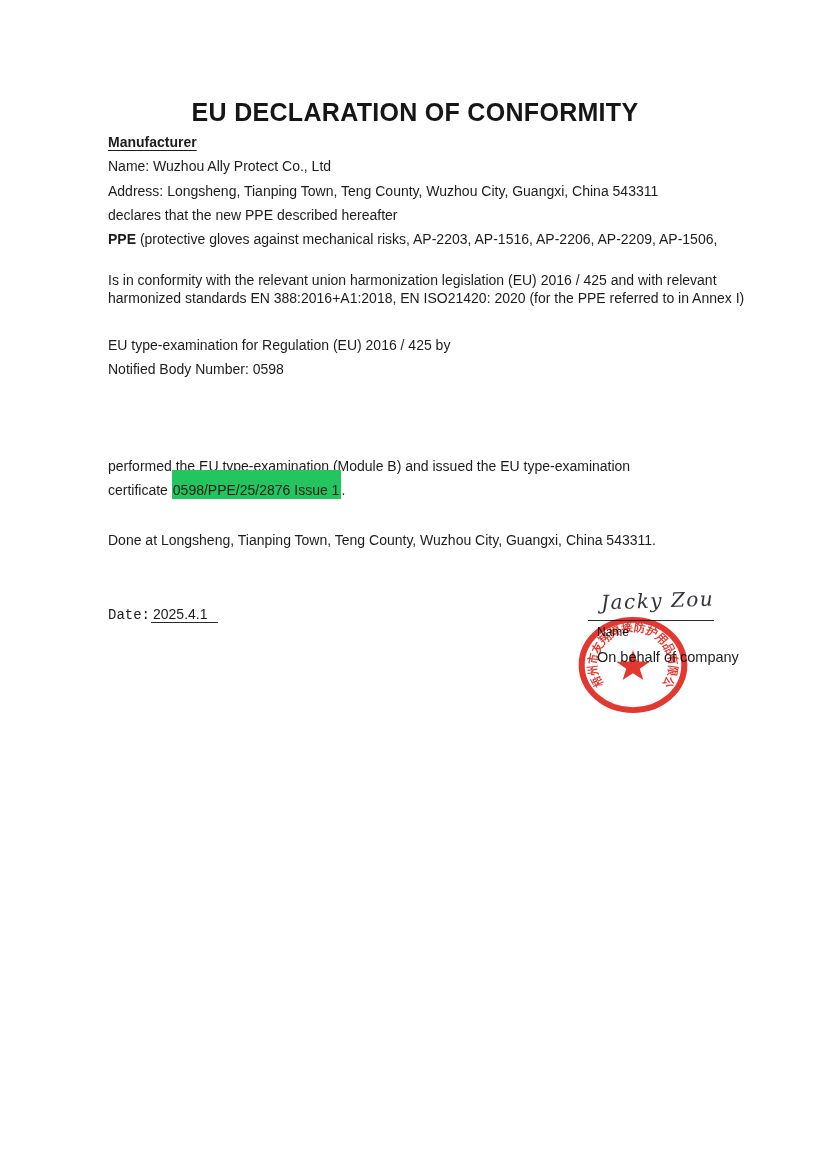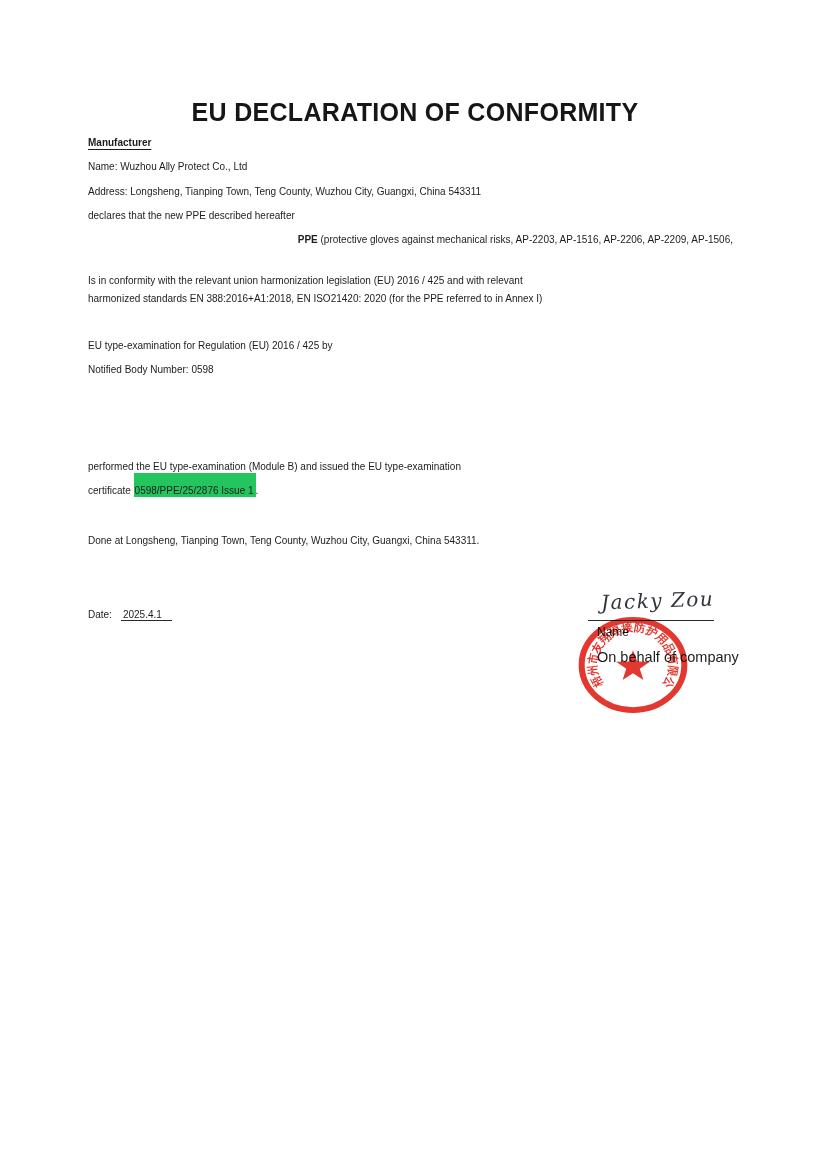--- a/index.html
+++ b/index.html
@@ -15,23 +15,23 @@
   .abs{position:absolute;}
   .doc-title{
     left:0; top:98px; width:830px;
     text-align:center;
     font-size:25px;
     font-weight:700;
     letter-spacing:0.3px;
     color:#161616;
   }
   .line{
-    left:88px;
+    left:108px;
     width:645px;
-    font-size:10px;
+    font-size:14px;
     line-height:17.5px;
     color:#1c1c1c;
   }
   .heading-bold-underline{
     font-weight:700;
     text-decoration:underline;
     text-underline-offset:3px;
   }
   .bold{font-weight:700;}
   .cert-highlight{
@@ -75,21 +75,21 @@
   <div class="abs doc-title">EU DECLARATION OF CONFORMITY</div>
 
   <div class="abs line heading-bold-underline" style="top:134px;">Manufacturer</div>
 
   <div class="abs line" style="top:158px;">Name: Wuzhou Ally Protect Co., Ltd</div>
 
   <div class="abs line" style="top:183px;">Address: Longsheng, Tianping Town, Teng County, Wuzhou City, Guangxi, China 543311</div>
 
   <div class="abs line" style="top:207px;">declares that the new PPE described hereafter</div>
 
-  <div class="abs line" style="top:231px;text-align:right;">
+  <div class="abs line" style="top:231px;">
     <span class="bold">PPE</span><span> (protective gloves against mechanical risks, AP-2203, AP-1516, AP-2206, AP-2209, AP-1506,</span><br>
   </div>
 
   <div class="abs line" style="top:272px;">
     <span>Is in conformity with the relevant union harmonization legislation (EU) 2016 / 425 and with relevant</span><br>
     <span>harmonized standards EN 388:2016+A1:2018, EN ISO21420: 2020 (for the PPE referred to in Annex I)</span>
   </div>
 
   <div class="abs line" style="top:337px;">EU type-examination for Regulation (EU) 2016 / 425 by</div>
 
@@ -98,21 +98,21 @@
 
   <div class="abs line" style="top:458px;">performed the EU type-examination (Module B) and issued the EU type-examination</div>
 
   <div class="abs line" style="top:482px;">
     <span>certificate </span><span class="cert-highlight">0598/PPE/25/2876 Issue 1</span><span>.</span>
   </div>
 
   <div class="abs line" style="top:532px;">Done at Longsheng, Tianping Town, Teng County, Wuzhou City, Guangxi, China 543311.</div>
 
   <div class="abs line" style="top:606px;">
-    <span style="margin-right:9px;">Date:</span><span class="date-value">2025.4.1</span>
+    <span style="margin-right:1px;font-family:Liberation Mono, monospace;">Date:</span><span class="date-value">2025.4.1</span>
   </div>
 
   <div class="abs sig-script">Jacky Zou</div>
   <div class="abs sig-line"></div>
   <div class="abs sig-name">Name</div>
   <div class="abs sig-behalf">On behalf of company</div>
 
   <svg class="abs stamp" viewBox="0 0 120 120" preserveAspectRatio="none">
     <defs>
       <path id="stampArc" d="M 28.1,82.4 A 39,39 0 1,1 91.9,82.4" fill="none"></path>

